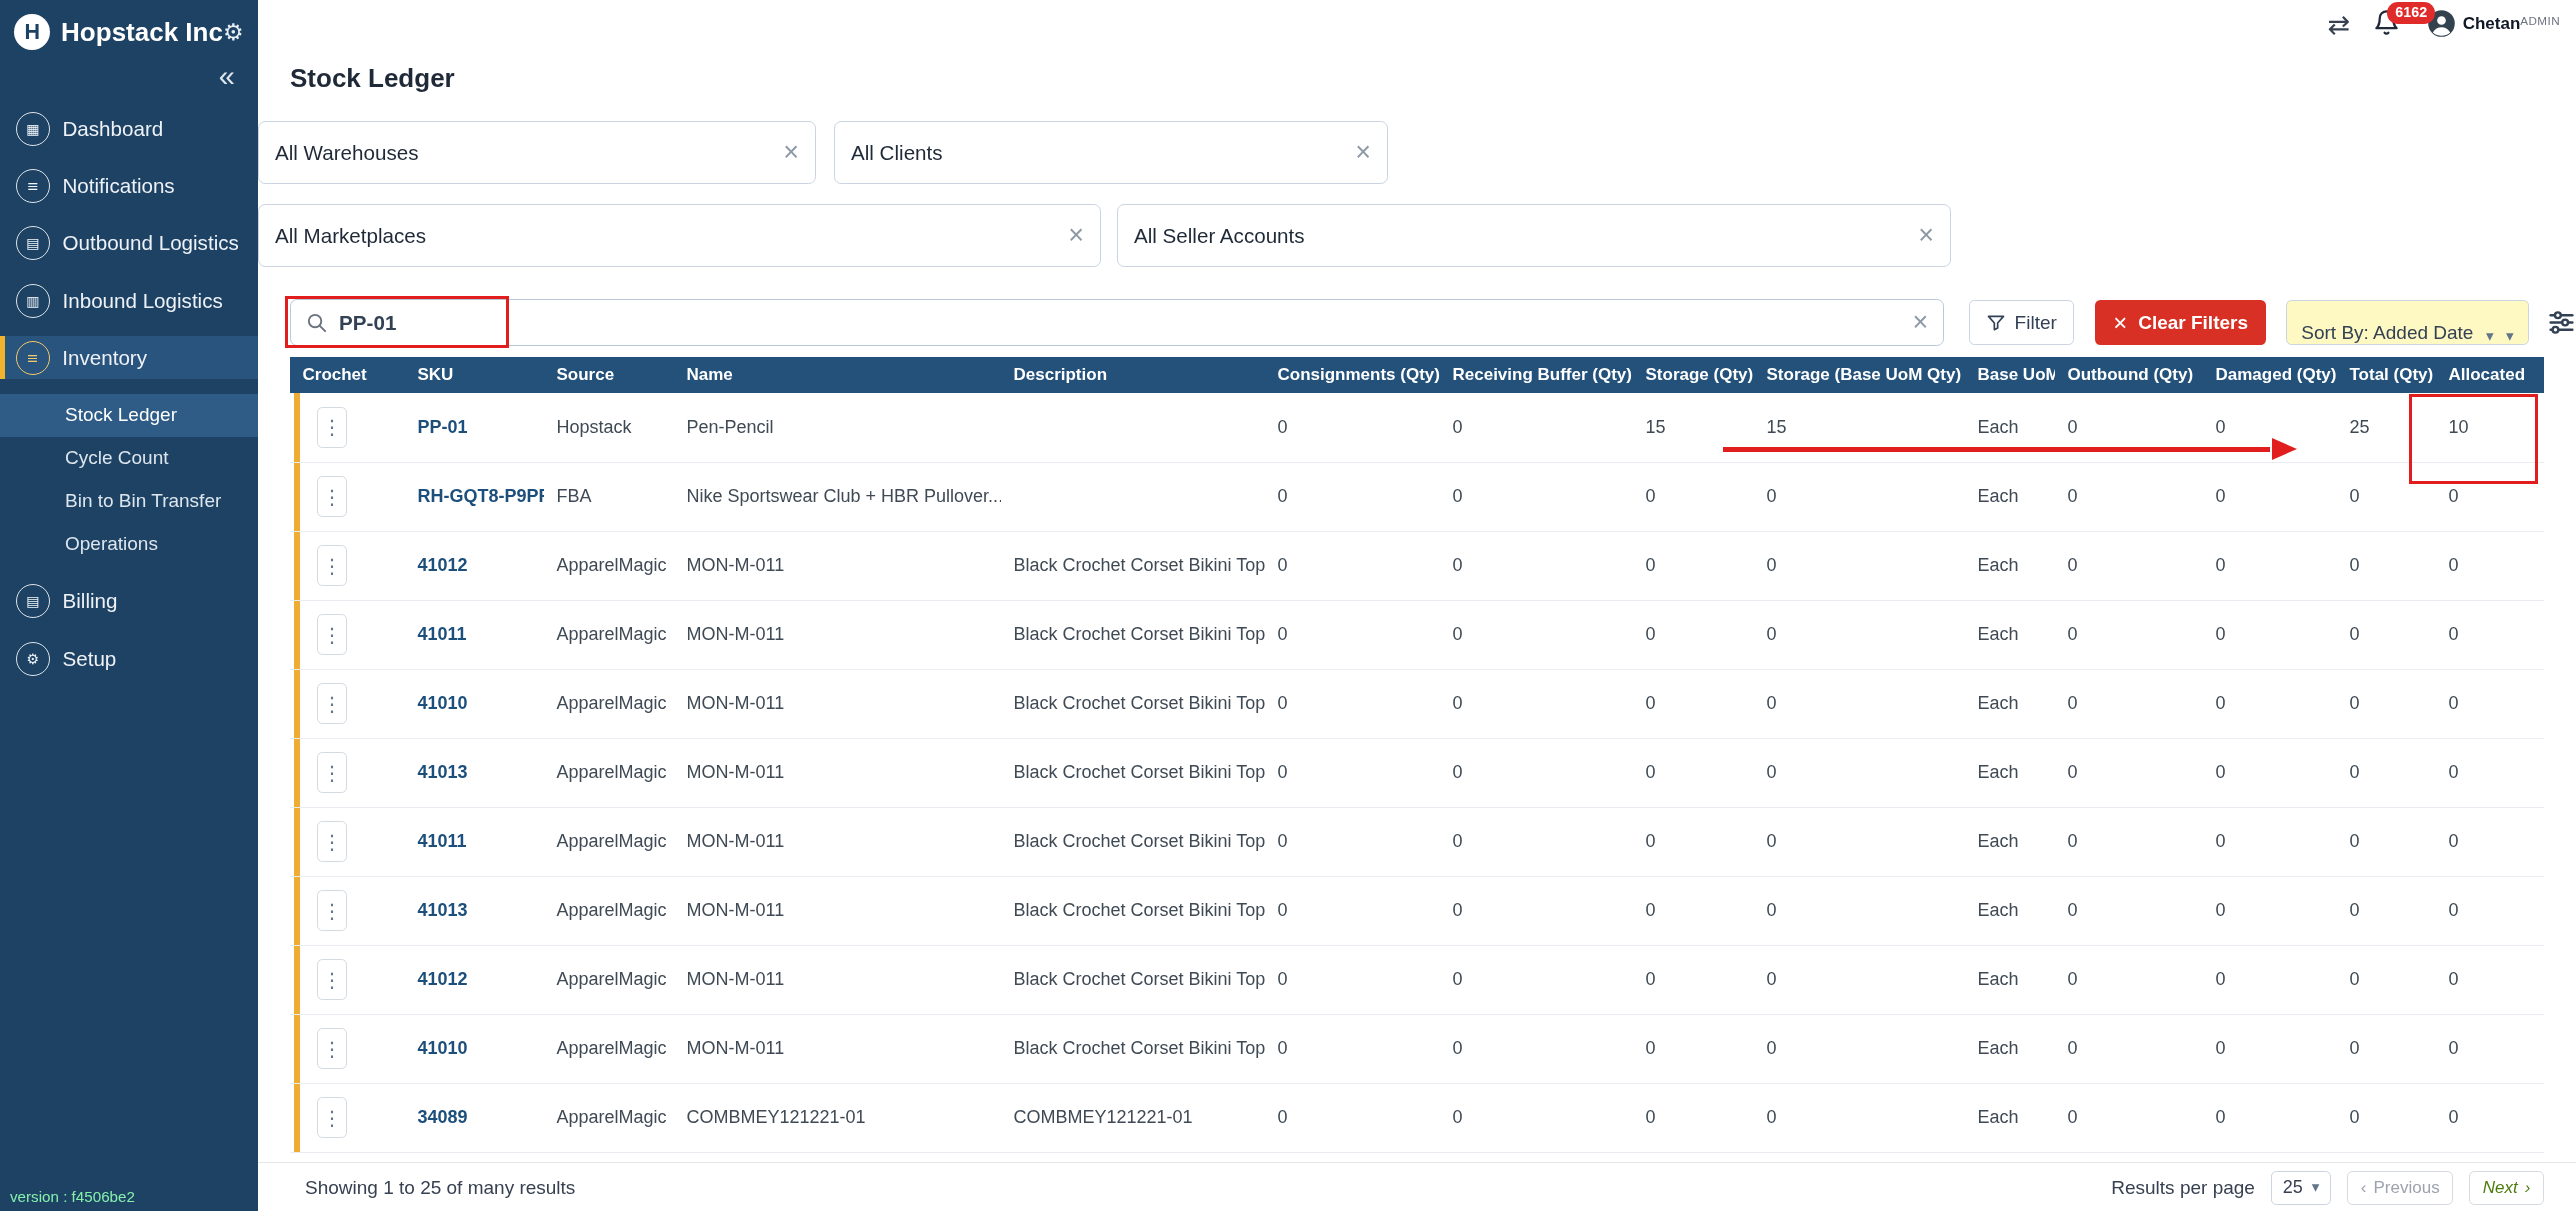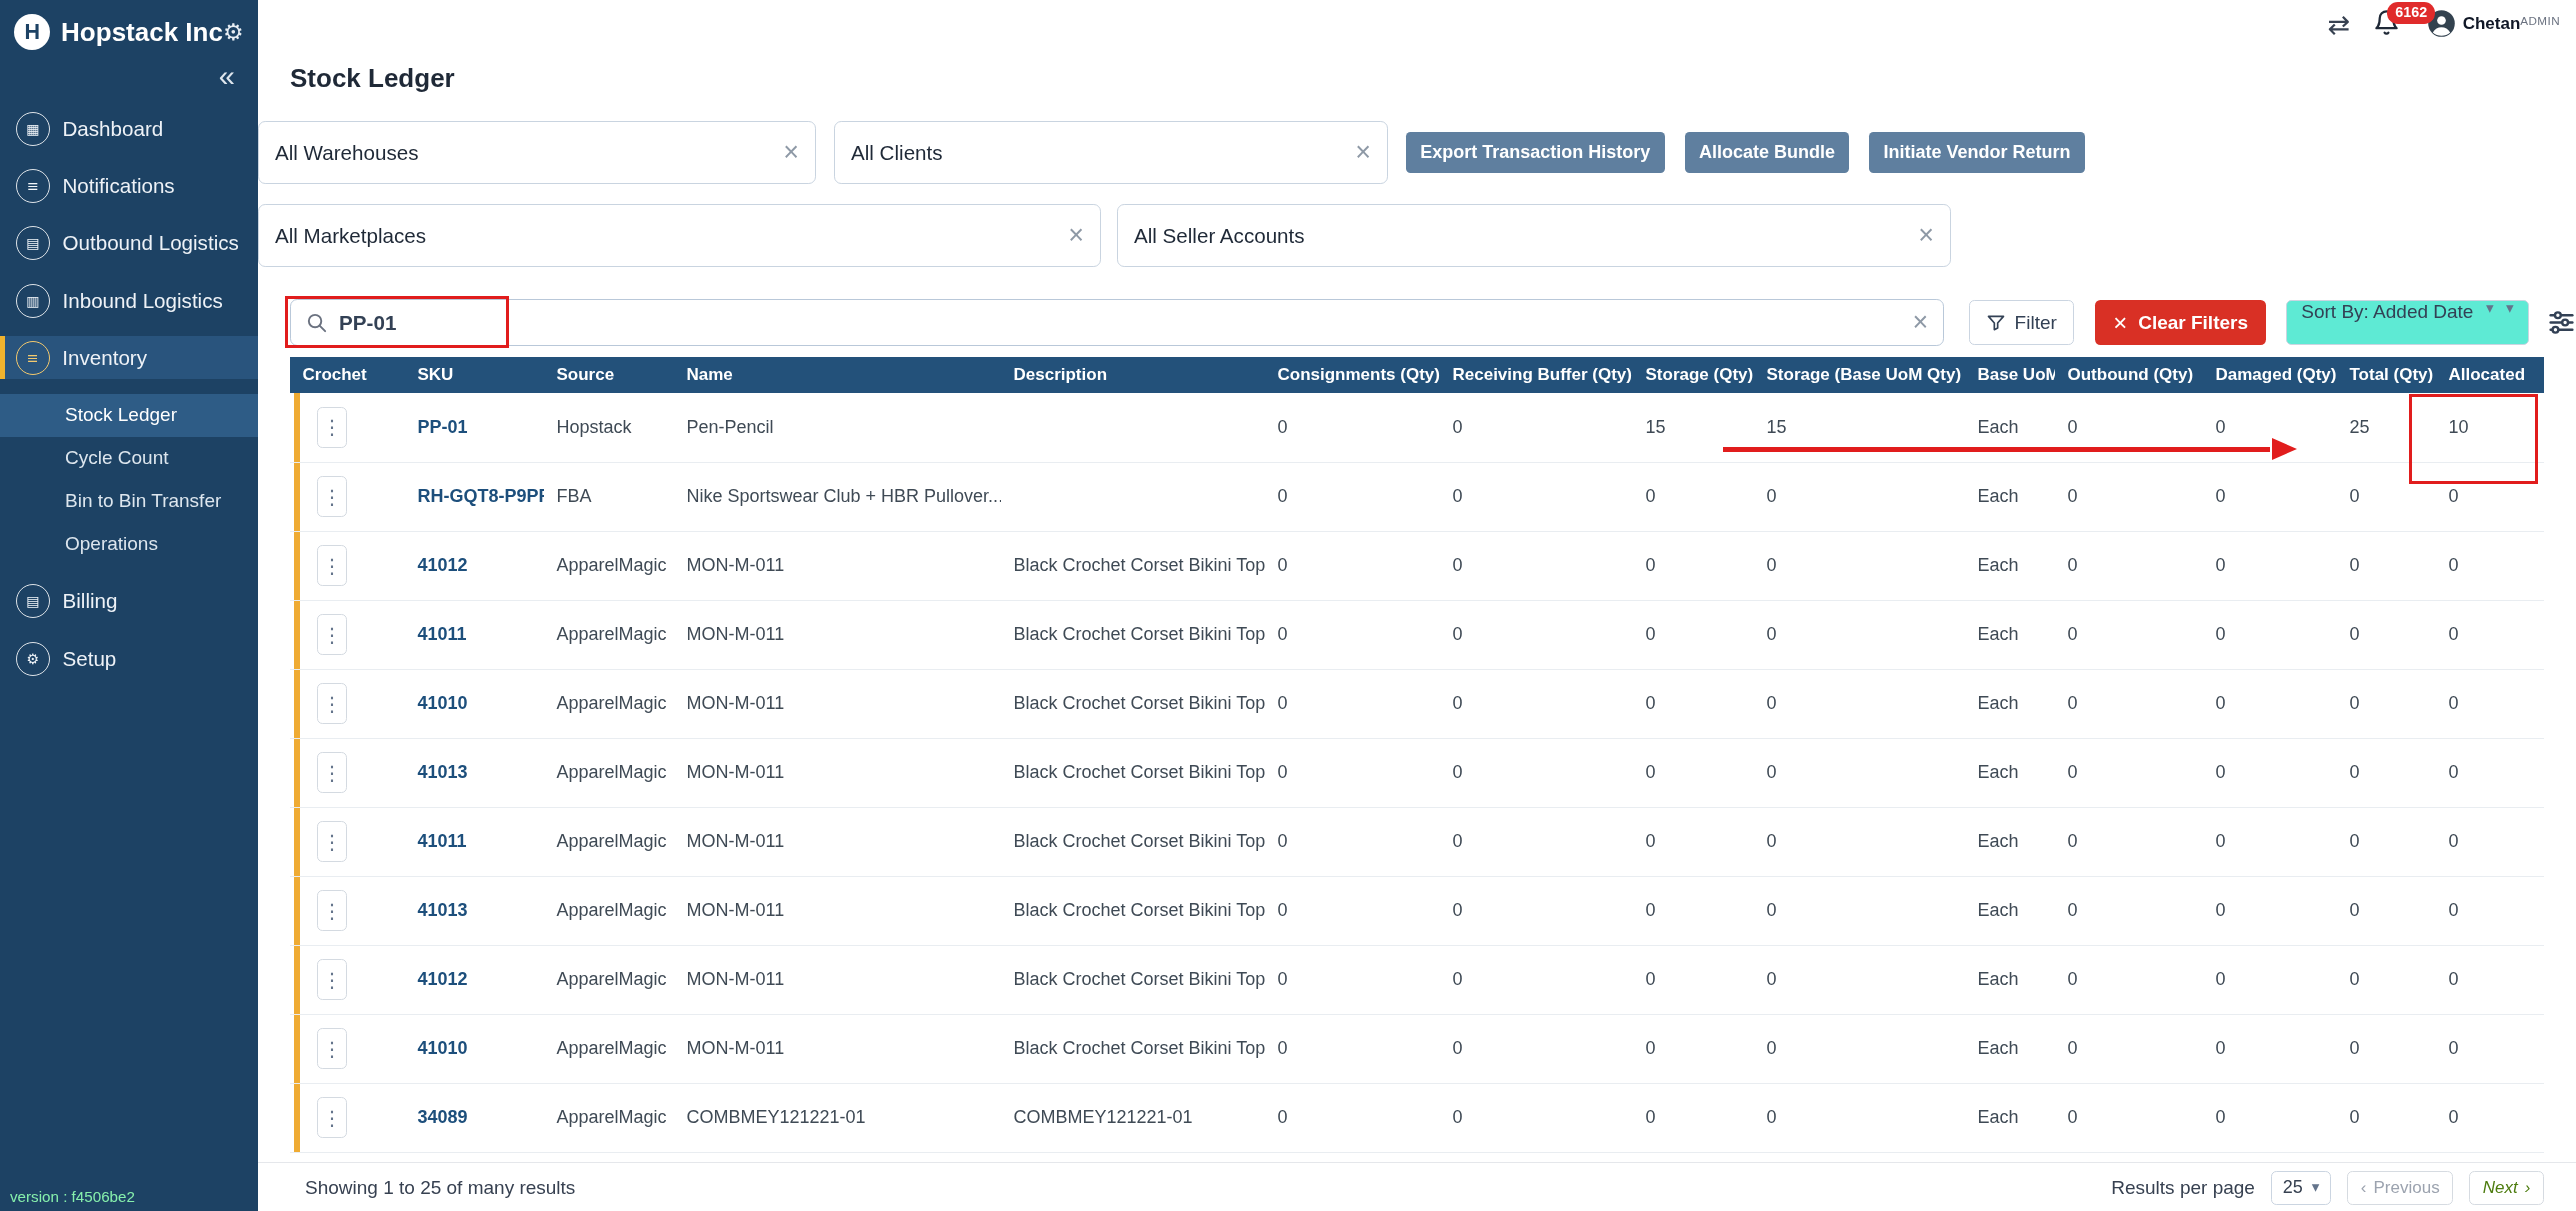--- a/index.html
+++ b/index.html
@@ -97,22 +97,22 @@
     display: flex; align-items: center; gap: 9px; padding: 0 16px; font-size: 19px; color: #334155;
     font-family: inherit; cursor: pointer;
   }
   .btn-red {
     margin-left: 21.5px; height: 45px; background: #d93025; color: #fff; border: none; border-radius: 5.4px;
     display: flex; align-items: center; gap: 10.8px; padding: 0 18px; font-size: 19px; font-weight: 700;
     font-family: inherit; cursor: pointer; white-space: nowrap;
   }
   .btn-red .x { font-size: 24px; font-weight: 400; line-height: 1; }
   .sort {
-    margin-left: 20px; height: 45px; border: 0.9px solid #cbd5e1; border-radius: 5.4px; background: #5eead4;
-    display: flex; align-items: flex-start; gap: 12.5px; padding: 0 14.3px; font-size: 19px; color: #334155;
+    margin-left: 20px; height: 45px; border: 0.9px solid #cbd5e1; border-radius: 5.4px; background: #fef9c3;
+    display: flex; align-items: flex-end; gap: 12.5px; padding: 0 14.3px; font-size: 19px; color: #334155;
     cursor: pointer; white-space: nowrap;
   }
   .chev { color: #64748b; font-size: 15.2px; line-height: 1; font-family: "DejaVu Sans", sans-serif; }
   .sliders-btn { margin-left: 18px; cursor: pointer; display: flex; align-items: center; }
 
   
   .grid { margin: 10.8px 0 0 32px; width: 2253px; border-collapse: collapse; table-layout: fixed; }
   .grid thead th {
     background: #23517a; color: #fff; font-size: 17px; font-weight: 700; text-align: left;
     height: 36px; padding: 0 7.2px 0 12.5px; white-space: nowrap; overflow: hidden;
@@ -252,25 +252,20 @@
     <div class="page-title">Stock Ledger</div>
 
     <div class="frow frow1">
       <div class="combo w-warehouses">
         <span>All Warehouses</span>
         <span class="combo-x">×</span>
       </div>
       <div class="combo w-clients">
         <span>All Clients</span>
         <span class="combo-x">×</span>
-      </div>
-      <div class="btns">
-        <button class="btn-steel">Export Transaction History</button>
-        <button class="btn-steel">Allocate Bundle</button>
-        <button class="btn-steel">Initiate Vendor Return</button>
       </div>
     </div>
 
     <div class="frow frow2">
       <div class="combo w-marketplaces">
         <span>All Marketplaces</span>
         <span class="combo-x">×</span>
       </div>
       <div class="combo w-seller">
         <span>All Seller Accounts</span>

